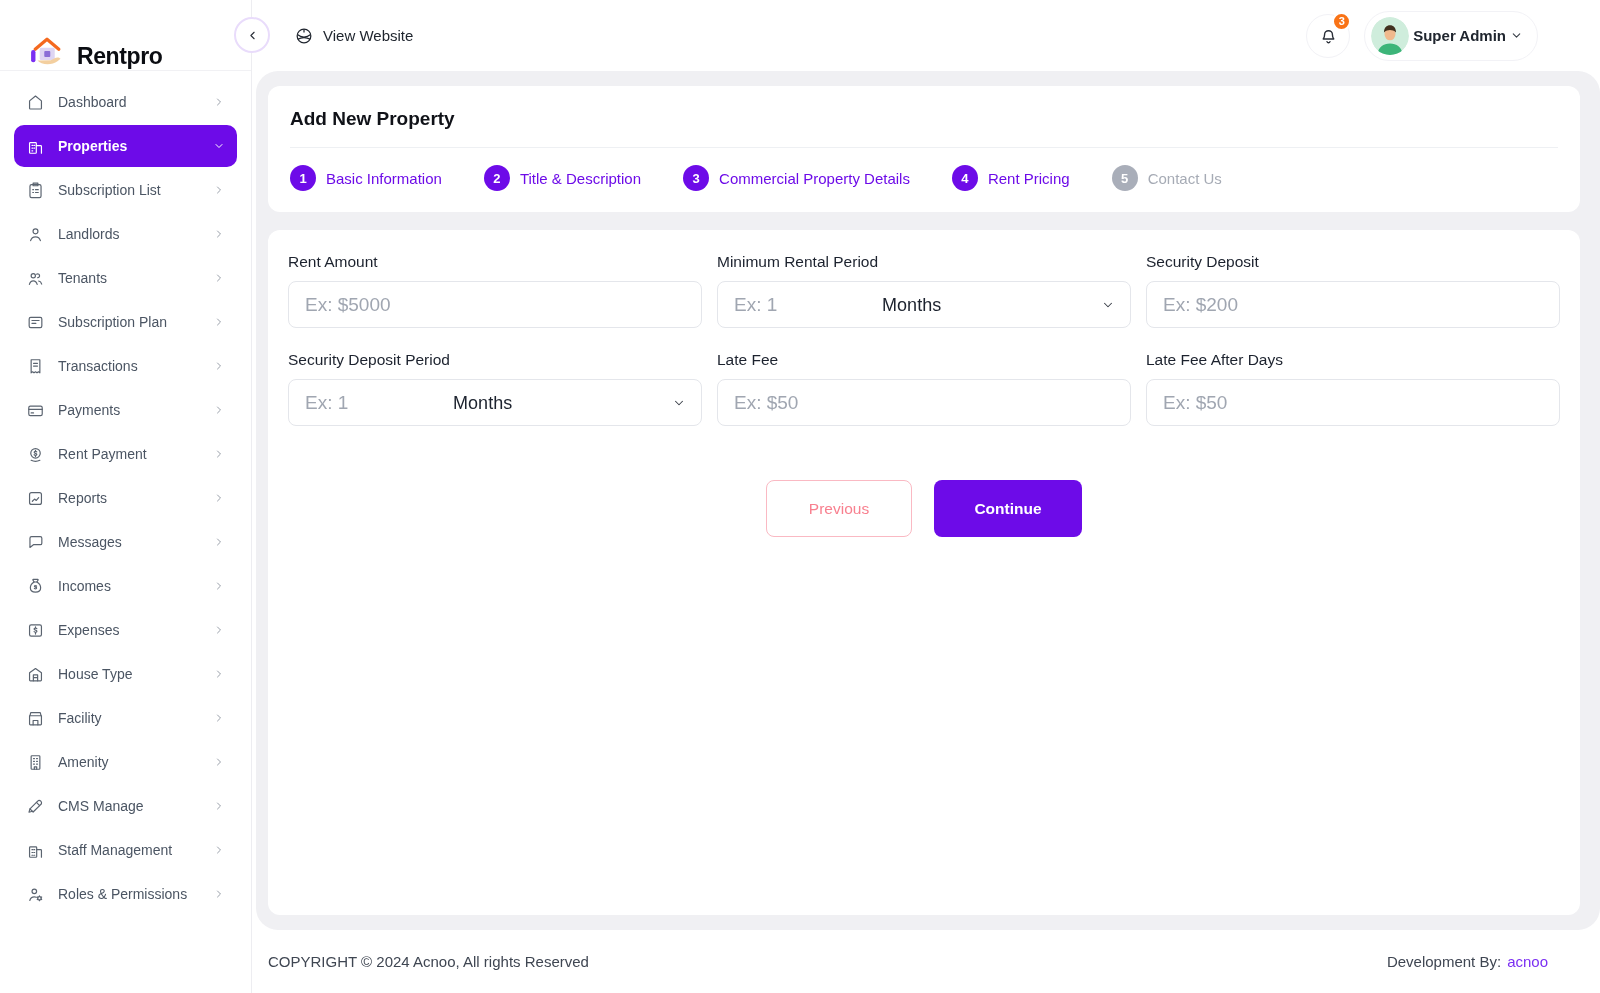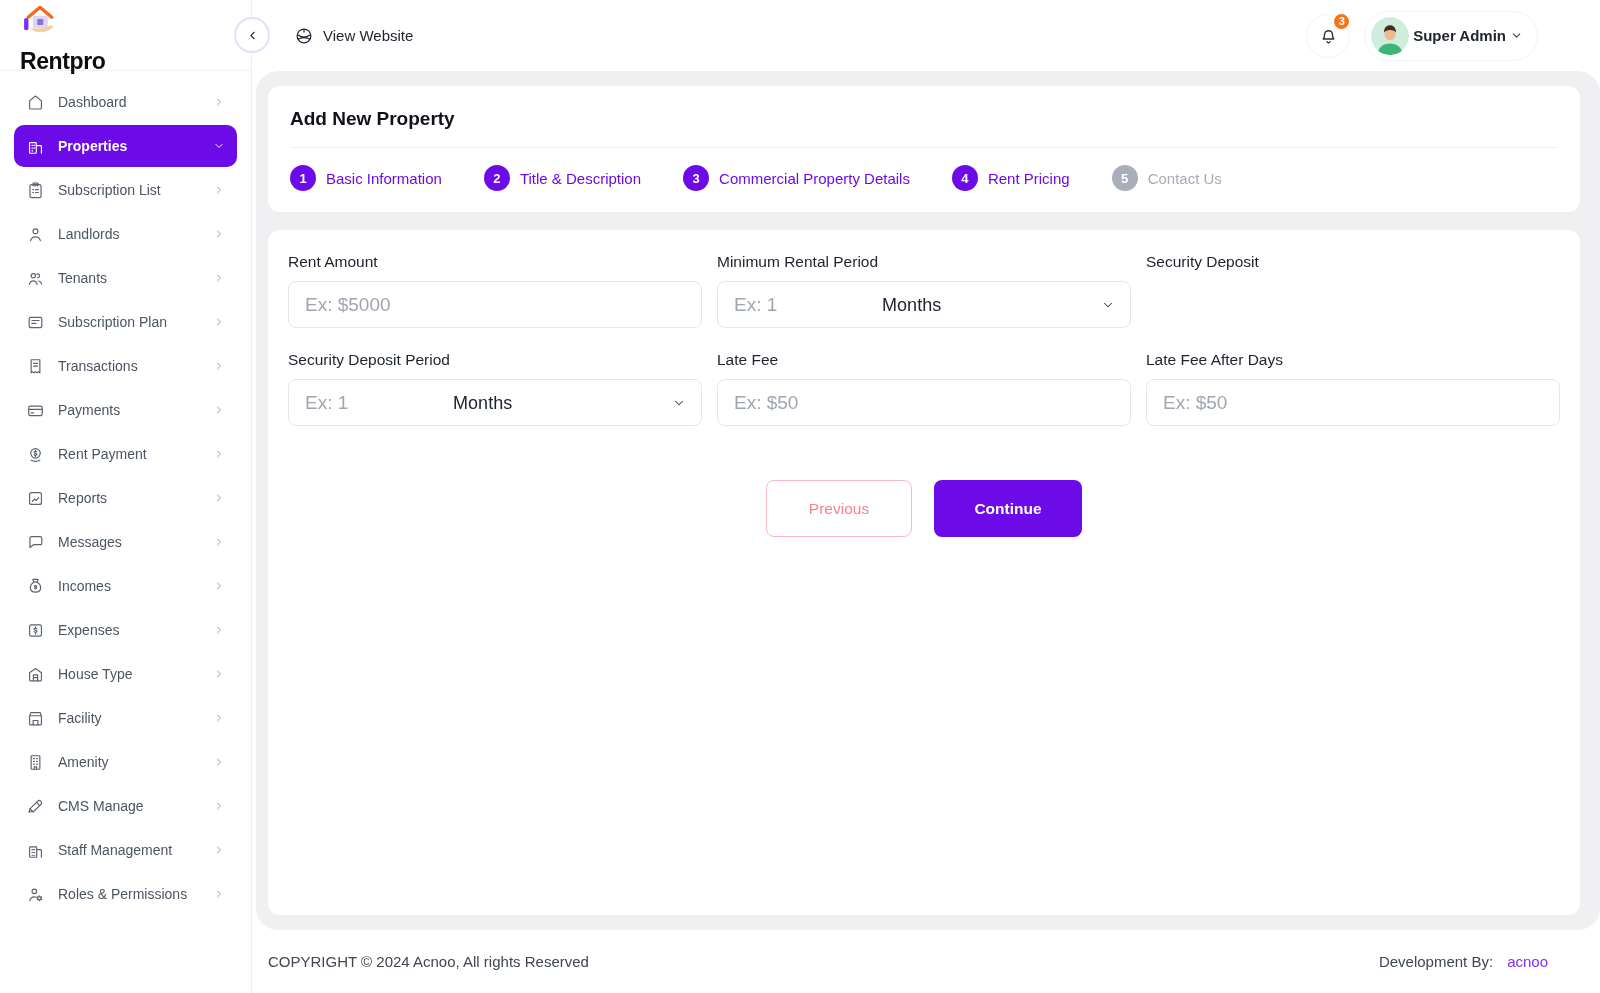--- a/index.html
+++ b/index.html
@@ -16,21 +16,21 @@
     --panel:#F0F0F3;
     --card:#FFFFFF;
   }
   *{margin:0;padding:0;box-sizing:border-box;}
   html,body{width:1600px;height:993px;overflow:hidden;}
   body{font-family:"Liberation Sans",sans-serif;background:#fff;color:var(--txt);}
   .app{display:flex;width:1600px;height:993px;}
 
   
   .sidebar{width:252px;min-width:252px;height:100%;background:#fff;border-right:1px solid #EDEDF1;display:flex;flex-direction:column;}
-  .logo-row{height:71px;display:flex;align-items:flex-start;gap:10px;padding-left:20px;border-bottom:1px solid #F1F1F4;flex-direction:column;}
+  .logo-row{height:71px;display:flex;align-items:flex-end;gap:10px;padding-left:27px;border-bottom:1px solid #F1F1F4;}
   .brand{font-size:23px;font-weight:800;letter-spacing:-.4px;color:#0B0D12;}
   .nav{padding:10px 14px;overflow:hidden;}
   .side-item{display:flex;align-items:center;gap:13px;height:42px;margin-bottom:2px;padding:0 12px;border-radius:10px;color:var(--txt-soft);font-size:14px;cursor:pointer;}
   .side-item .sicon{display:flex;align-items:center;color:#5B6470;}
   .side-item .slabel{flex:1;white-space:nowrap;}
   .side-item .chev{display:flex;align-items:center;color:#9AA0AA;}
   .side-item.active{background:var(--accent);color:#fff;font-weight:600;}
   .side-item.active .sicon,.side-item.active .chev{color:#fff;}
   .sicon svg{width:19px;height:19px;fill:none;stroke:currentColor;stroke-width:1.5;stroke-linecap:round;stroke-linejoin:round;}
   .chev svg{width:12px;height:12px;fill:none;stroke:currentColor;stroke-width:2;stroke-linecap:round;stroke-linejoin:round;}
@@ -75,21 +75,21 @@
   .unit-chevron{position:absolute;right:15px;top:50%;transform:translateY(-50%);display:flex;}
   .unit-chevron svg{width:14px;height:14px;fill:none;stroke:#3A4049;stroke-width:1.8;stroke-linecap:round;stroke-linejoin:round;}
 
   .btn-row{margin-top:33px;display:flex;justify-content:center;gap:22px;}
   .btn{height:57px;border-radius:8px;font-size:15.5px;font-family:Liberation Sans, sans-serif;cursor:pointer;margin-top:21px;}
   .btn-previous{width:146px;background:#fff;border:1px solid var(--pink-border);color:var(--pink);}
   .btn-continue{width:148px;background:var(--accent);border:none;color:#fff;font-weight:600;}
 
   
   footer.page-footer{height:63px;min-height:63px;display:flex;align-items:center;justify-content:space-between;padding:0 52px 0 16px;background:#fff;font-size:15px;color:#3F4652;}
-  .dev-by{display:flex;gap:14px;align-items:center;}
+  .dev-by{display:flex;gap:6px;align-items:center;}
   .dev-link{color:var(--link);cursor:pointer;}
 </style>
 </head>
 <body>
 
 <div class="app">
 
   <aside class="sidebar">
     <div class="logo-row">
       <span style="display:flex;">
@@ -497,20 +497,23 @@
                     <svg viewBox="0 0 24 24">
                       <path d="M6 9l6 6 6-6"></path>
                     </svg>
                   </span>
               </div>
             </div>
           </div>
 
           <div class="field">
             <label class="flabel">Security Deposit</label>
+            <div class="input">
+              <input type="text" placeholder="Ex: $200" style="">
+            </div>
           </div>
 
           <div class="field">
             <label class="flabel">Security Deposit Period</label>
             <div class="input">
               <input type="text" placeholder="Ex: 1" style="">
               <span class="unit-label">Months</span>
               <div class="unit-select">
                 <span class="unit-chevron">
                     <svg viewBox="0 0 24 24">

